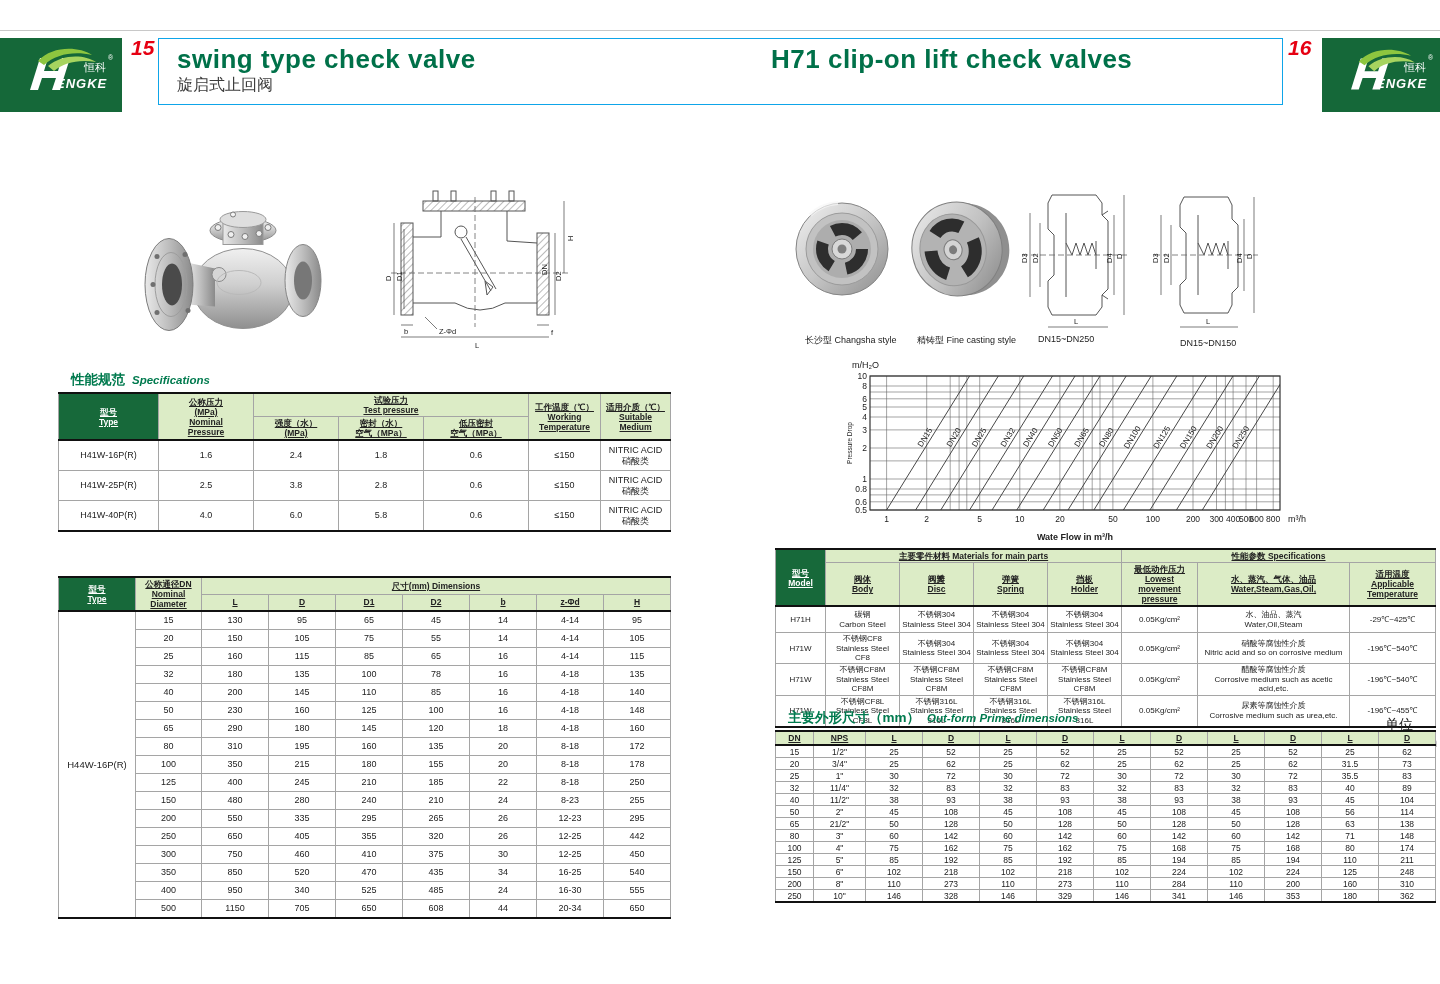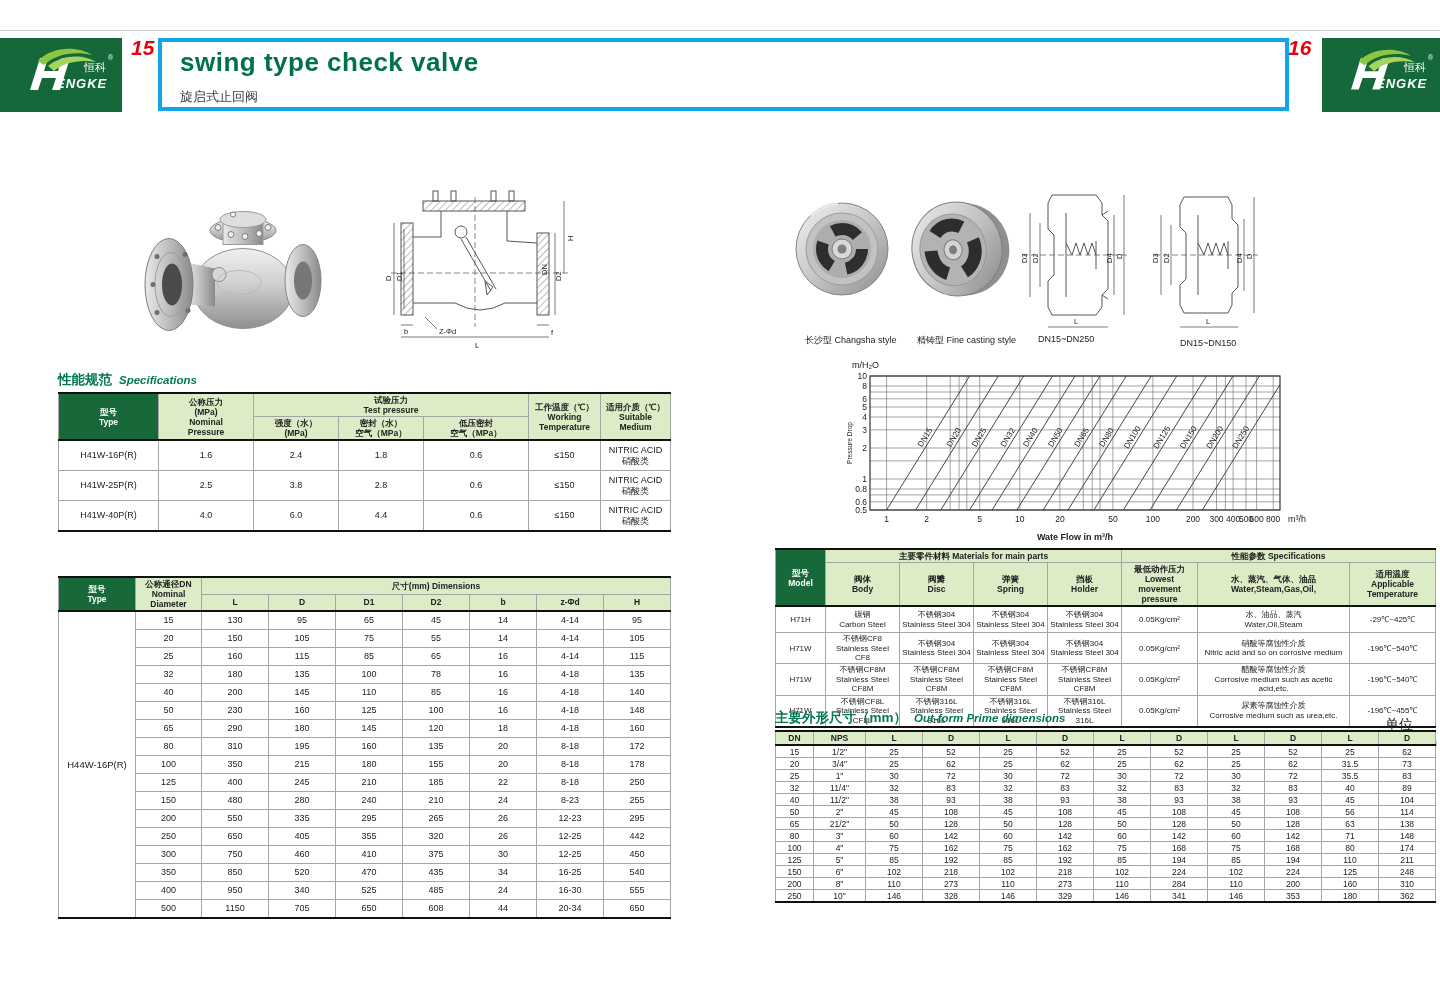--- a/index.html
+++ b/index.html
@@ -5,35 +5,35 @@
   html,body{margin:0;padding:0;background:#e9e9e9;}
   .page{position:relative;width:1440px;height:984px;background:#fff;
         font-family:"Liberation Sans",sans-serif;color:#1a1a1a;overflow:hidden;margin:0 auto;}
   .abs{position:absolute;}
   .toprule{left:0;top:30px;width:1440px;height:1px;background:#c8c8c8;}
   
   .logo{top:38px;width:122px;height:74px;background:#156839;}
   .logo-inner{position:absolute;inset:0;}
   .pagenum{top:36px;color:#e60012;font-weight:bold;font-style:italic;font-size:21px;}
   
-  .titlebox{left:158px;top:38px;width:1123px;height:65px;border:4px solid #0ea5e9;background:#fff;}
+  .titlebox{left:158px;top:38px;width:1123px;height:65px;border:1px solid #0ea5e9;background:#fff;}
   .tgroup{position:absolute;top:7px;}
   .t-en{font-size:26px;font-weight:bold;color:#007149;line-height:1.05;letter-spacing:.5px;}
-  .t-cn{font-size:13px;color:#3c3c3c;margin-top:12px;}
+  .t-cn{font-size:16px;color:#3c3c3c;margin-top:2px;}
   
-  .sec{font-weight:bold;white-space:nowrap;}
+  .sec{font-weight:bold;white-space:nowrap;margin-left:13px;}
   .sec .cn{font-size:13.5px;color:#007a4e;}
   .sec .en{font-size:11.5px;color:#007a4e;font-style:italic;margin-left:7px;}
   .unitnote{font-size:14px;color:#222;}
   
   table.tbl{border-collapse:collapse;table-layout:fixed;position:absolute;background:#fff;
             border-top:2px solid #111;border-bottom:2px solid #111;}
   .tbl th,.tbl td{border:1px solid #a5a5a5;text-align:center;vertical-align:middle;
             white-space:pre-line;padding:1px 2px;line-height:1.18;overflow:hidden;}
-  .tbl th{background:#dcecc6;font-weight:bold;font-size:8.5px;color:#222;}
+  .tbl th{background:#dcecc6;font-weight:bold;font-size:8.5px;color:#222;text-decoration:underline;}
   .tbl th.dkg{background:#17693a;color:#fff;}
   .tbl thead tr:last-child th,.tbl thead th.rs{border-bottom:2px solid #111;}
   .tbl td{font-size:9px;color:#222;}
   table.spec td{height:27px;}
   table.dims td{height:15px;padding:1px 2px;}
   table.mats td{height:23px;font-size:8px;}
   table.outf td{height:11px;font-size:8.5px;padding:0 2px;}
   table.outf th{font-size:8.5px;padding:1px 2px;}
   td.model-cell{font-size:9.5px;}
   
@@ -75,20 +75,21 @@
 
   <span class="abs pagenum" style="left:131px;">15</span>
   <span class="abs pagenum" style="left:1288px;">16</span>
 
   <div class="abs titlebox">
     <div class="tgroup" style="left:18px;">
       <div class="t-en">swing type check valve</div>
       <div class="t-cn">旋启式止回阀</div>
     </div>
     <div class="tgroup" style="left:612px;">
+      <div class="t-en">H71 clip-on lift check valves</div>
     </div>
   </div>
 
   <div class="abs" style="left:143px;top:188px;">
     <svg width="185" height="165" viewBox="0 0 185 160">
       <defs>
         <linearGradient id="sv1" x1="0" y1="0" x2="0" y2="1">
           <stop offset="0" stop-color="#f0f0f0"></stop>
             <stop offset=".45" stop-color="#cfcfcf"></stop>
             <stop offset="1" stop-color="#8f8f8f"></stop>
@@ -232,21 +233,21 @@
           <td>2.8</td>
           <td>0.6</td>
           <td>≤150</td>
           <td>NITRIC ACID
 硝酸类</td>
         </tr>
         <tr>
           <td>H41W-40P(R)</td>
           <td>4.0</td>
           <td>6.0</td>
-          <td>4.4</td>
+          <td>5.8</td>
           <td>0.6</td>
           <td>≤150</td>
           <td>NITRIC ACID
 硝酸类</td>
         </tr>
       </tbody>
   </table>
 
 
   <table class="tbl dims" style="left:58px;top:576px;width:612px;">

